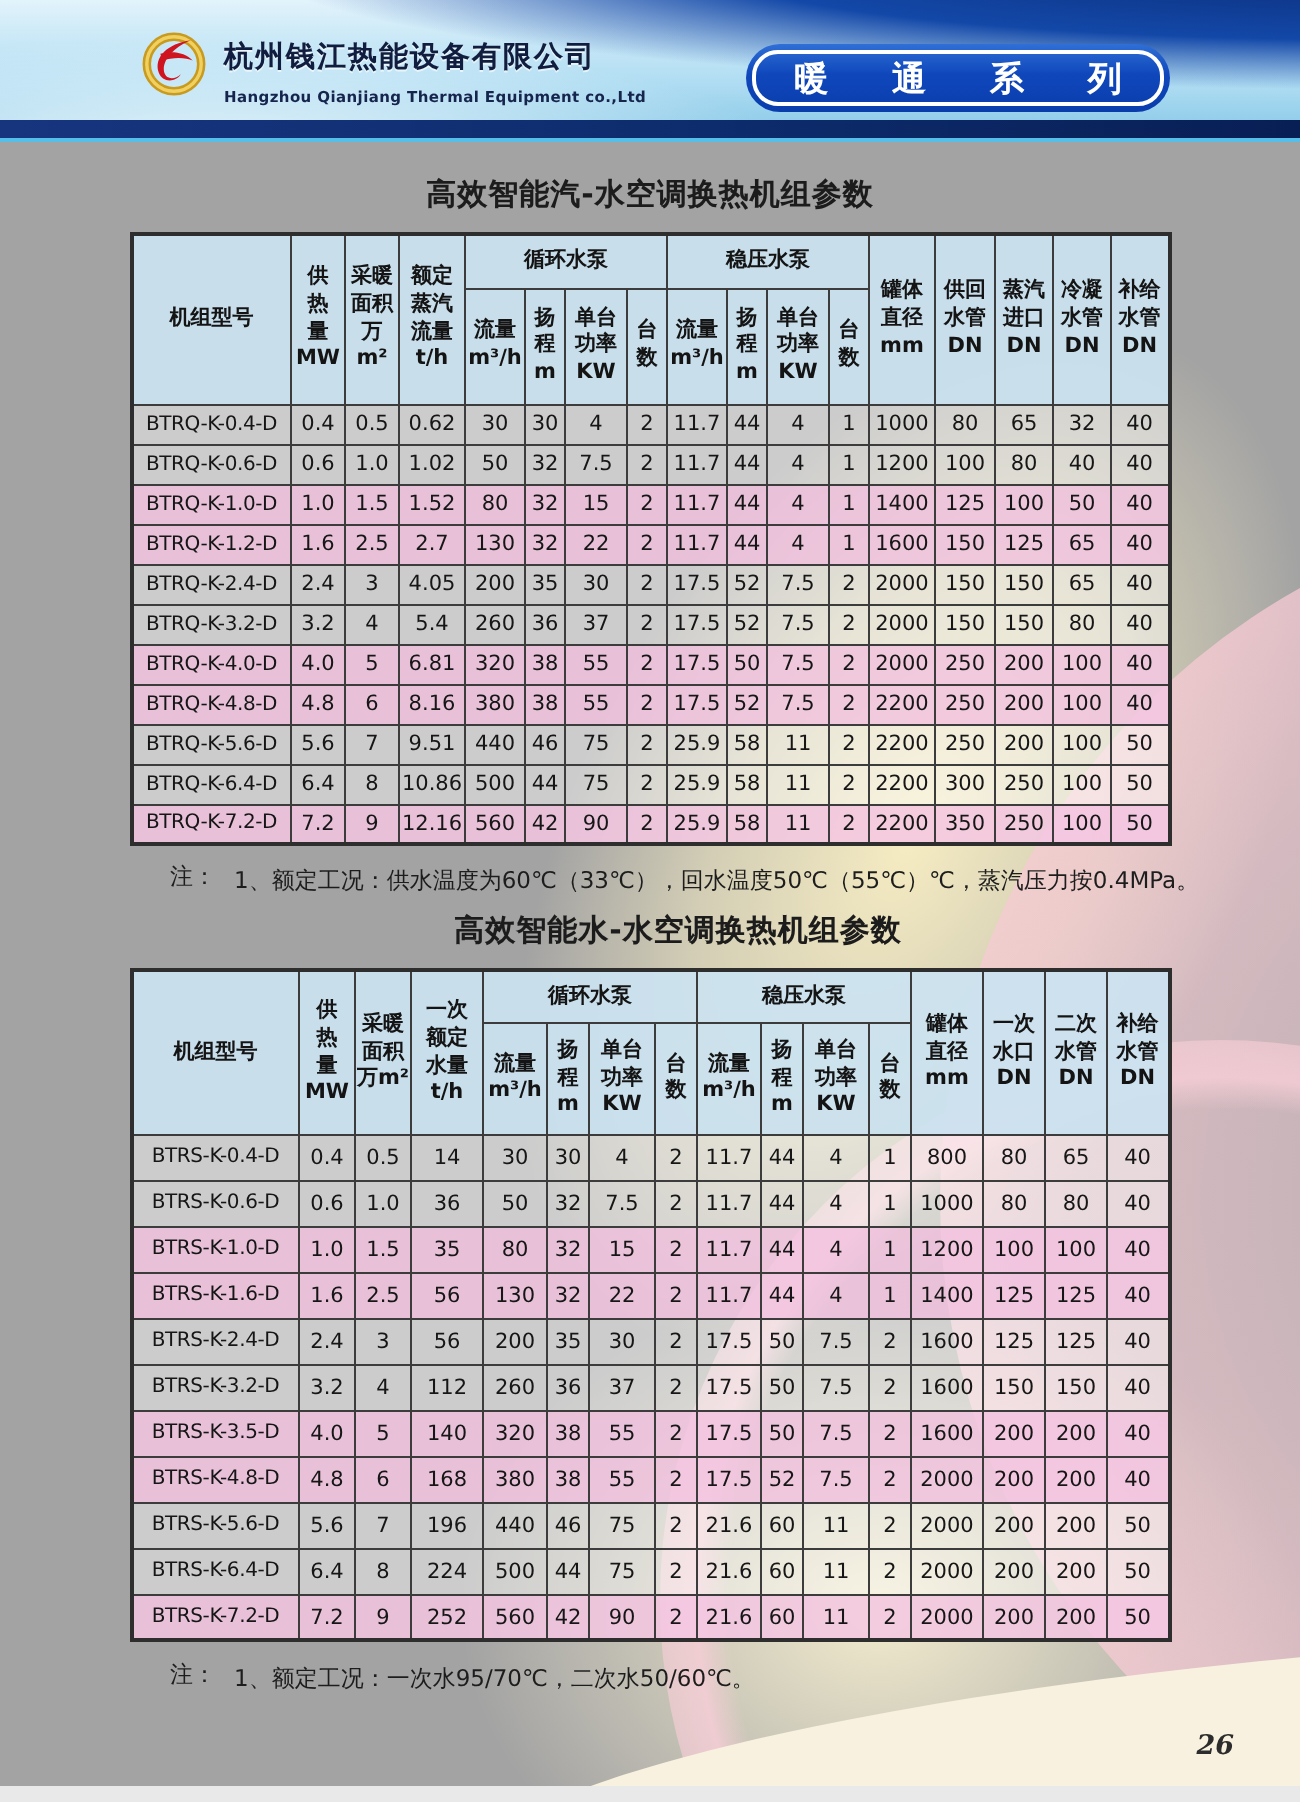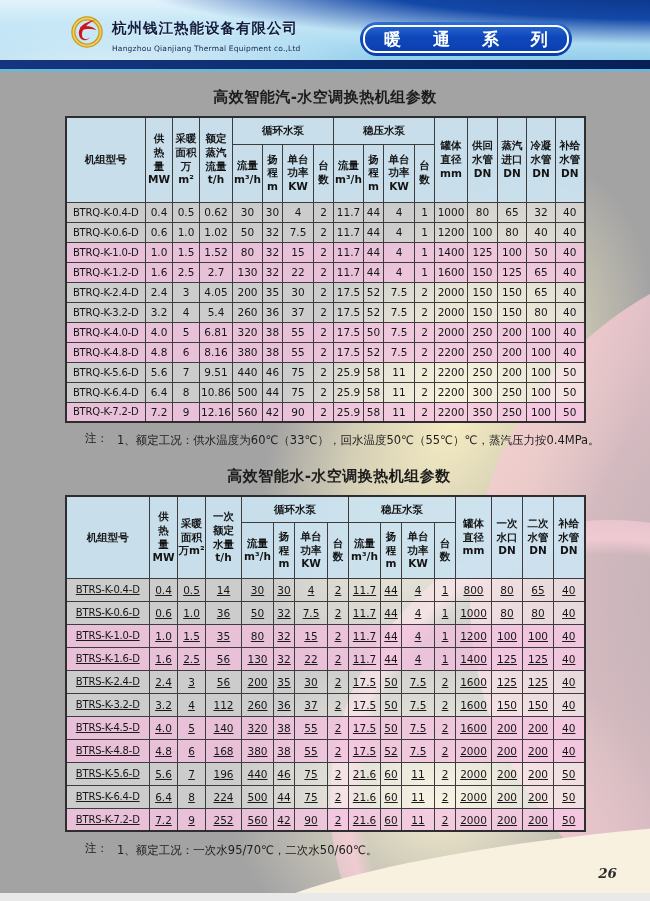--- a/index.html
+++ b/index.html
@@ -42,46 +42,46 @@
       radial-gradient(ellipse 85% 170% at 16% 120%, rgba(255,255,255,0.95) 0%, rgba(255,255,255,0) 55%),
       linear-gradient(180deg, #e2f3fb 0%, #aedcf2 60%, #82c5e5 100%);
   }
   .banner-bar { position:absolute; left:0; right:0; bottom:2px; height:9px;
     background:linear-gradient(90deg,#17357f 0%, #0d2c6d 55%, #081f55 100%); }
   .banner-line { position:absolute; left:0; right:0; bottom:0; height:2px; background:#55bfe9; }
   .logo { position:absolute; left:70px; top:15px; width:34px; height:34px; }
   .company { position:absolute; left:112px; top:19px; }
   .company-cn { font-size:14.5px; font-weight:bold; color:#101d3e; letter-spacing:1px;
     text-shadow:0 1px 0 rgba(255,255,255,0.6); }
-  .company-en { margin-top:6px; font-size:7.5px; font-weight:normal; color:#16254d; letter-spacing:0.2px;text-align:center; }
-  .badge { position:absolute; left:360px; top:22px; width:212px; height:34px;
+  .company-en { margin-top:6px; font-size:7.5px; font-weight:bold; color:#16254d; letter-spacing:0.2px;text-align:center; }
+  .badge { position:absolute; left:373px; top:22px; width:212px; height:34px;
     background:linear-gradient(180deg,#2f6fd6 0%, #0f47bb 45%, #0a3dac 100%);
     border-radius:17px; padding:3px; }
   .badge-inner { width:100%; height:100%; border:2px solid #ffffff; border-radius:13px;
     display:flex; align-items:center; justify-content:center; }
   .badge-text { color:#ffffff; font-size:17px; font-weight:bold; letter-spacing:13px;
     margin-right:-13px; white-space:nowrap; }
   
   .content { position:relative; z-index:1; }
   .tbl-title { margin-top:17px; text-align:center; font-size:15px; font-weight:bold; color:#1c1c1c; letter-spacing:0.5px; }
-  .tbl-title.second { margin-top:18px;padding-left:28px; }
+  .tbl-title.second { margin-top:7px;padding-left:28px; }
   table { width:514px; margin:9px auto 0 auto; border-collapse:collapse; table-layout:fixed;
     border:2px solid #2e2e2e; }
   th, td { border:1px solid #3c3c3c; text-align:center; vertical-align:middle; overflow:hidden; }
   th { background:rgba(203,227,241,0.92); font-size:10.5px; font-weight:bold;
     white-space:pre-line; line-height:1.3; color:#141414; padding:1px 0; }
   td { font-size:10.5px; background:rgba(255,255,255,0.45); color:#161616; }
   tr.hl td { background:rgba(244,199,227,0.85); }
   td.model { font-size:10px; letter-spacing:-0.2px; }
   #table1 thead tr.grp th { height:27px; }
   #table1 thead tr.sub th { height:58px; }
   #table1 tbody tr { height:20px; }
   #table2 thead tr.grp th { height:26px; }
   #table2 thead tr.sub th { height:56px; }
-  #table2 tbody tr { height:23px;text-decoration:underline; }
+  #table2 tbody tr { height:23px; }
   .note { display:flex; margin:8px 0 0 85px; font-size:11.5px; color:#1d1d1d; }
   .note-label { margin-right:9px; white-space:nowrap; }
   .note-lines div { line-height:1.6; white-space:nowrap; }
   .note2 { margin-top:9px; }
   .page-num { position:absolute; right:33px; bottom:12px; z-index:2;
     font-family:"DejaVu Serif", serif; font-style:italic; font-size:13.5px; color:#2c2c2c;font-weight:bold; }
 </style>
 </head>
 <body>
 
@@ -586,21 +586,21 @@
             <td>17.5</td>
             <td>50</td>
             <td>7.5</td>
             <td>2</td>
             <td>1600</td>
             <td>150</td>
             <td>150</td>
             <td>40</td>
           </tr>
           <tr class="hl">
-            <td class="model">BTRS-K-4.5-D</td>
+            <td class="model">BTRS-K-3.5-D</td>
             <td>4.0</td>
             <td>5</td>
             <td>140</td>
             <td>320</td>
             <td>38</td>
             <td>55</td>
             <td>2</td>
             <td>17.5</td>
             <td>50</td>
             <td>7.5</td>

